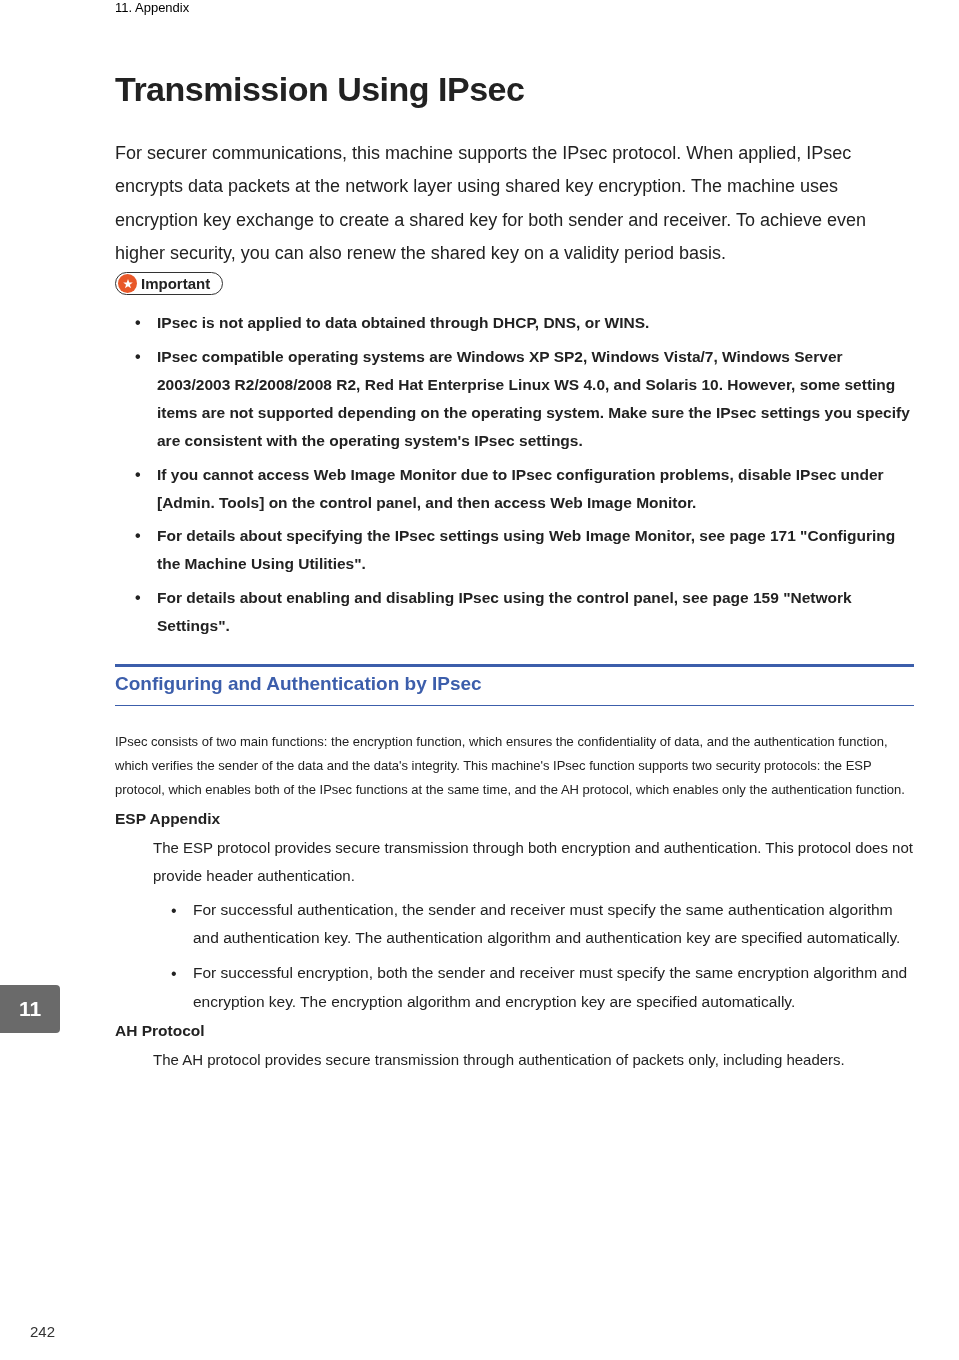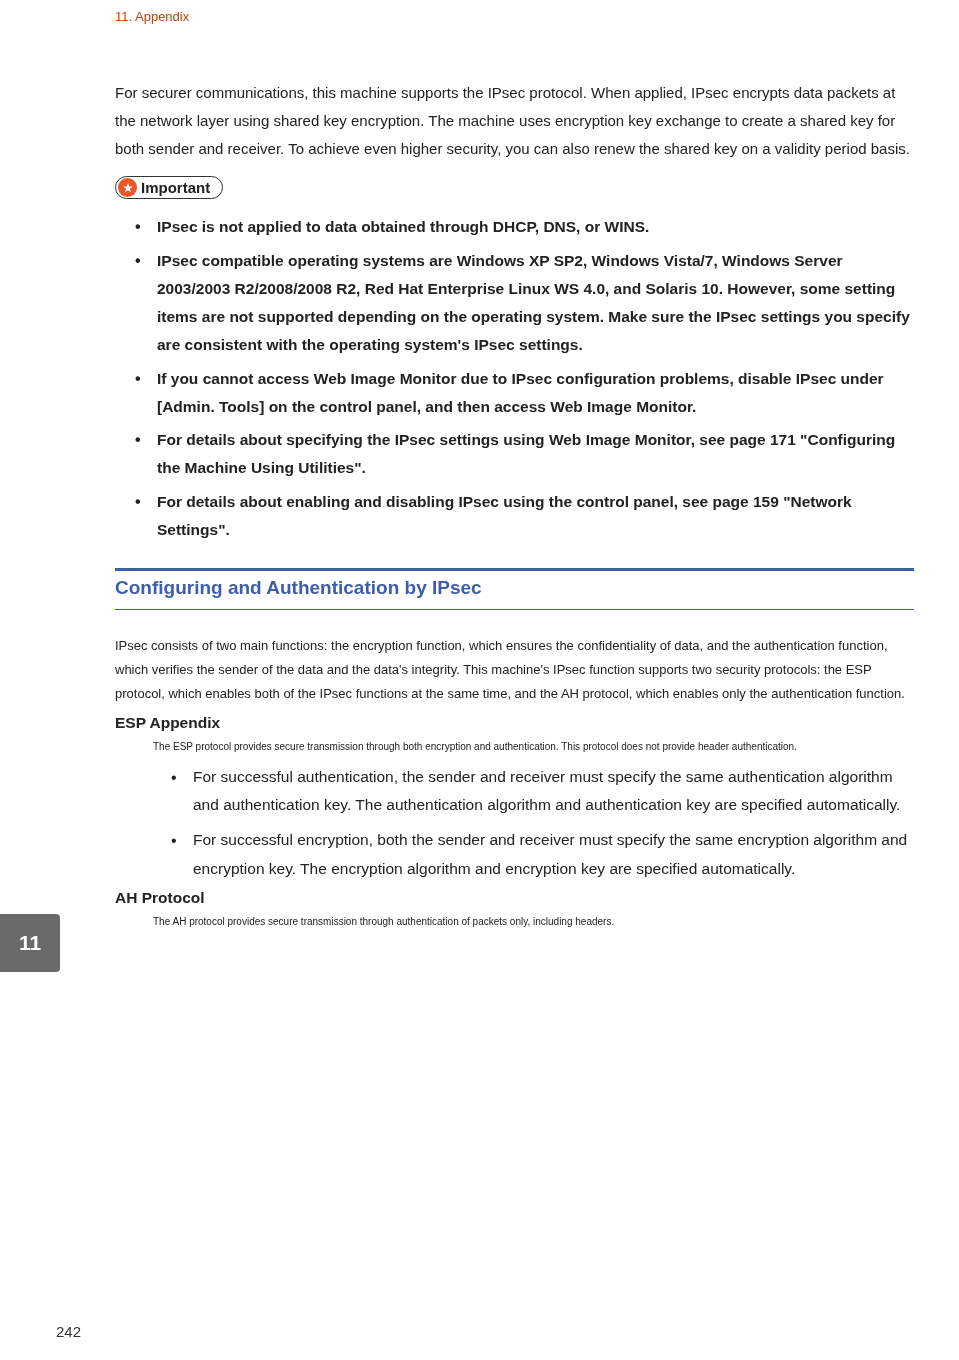--- a/index.html
+++ b/index.html
@@ -10,36 +10,36 @@
     body {
       font-family: Arial, Helvetica, sans-serif;
       background: #fff;
       width: 959px;
       height: 1360px;
       position: relative;
       color: #222;
     }
     .page-header {
       font-size: 13px;
-      color: #c2410c;
-      padding: 9px 0 0 115px;
+      color: #000000;
+      padding: 0 0 0 115px;
     }
     .content {
       padding: 55px 45px 0 115px;
     }
     .main-title {
       font-size: 34px;
       font-weight: bold;
       margin-bottom: 28px;
       letter-spacing: -0.5px;
     }
     .intro-para {
-      font-size: 15px;
-      line-height: 1.85;
-      margin-bottom: 14px;
+      font-size: 18px;
+      line-height: 1.85;
+      margin-bottom: 2px;
     }
     .important-badge {
       display: inline-flex;
       align-items: center;
       border: 1px solid #333;
       border-radius: 14px;
       padding: 1px 12px 1px 2px;
       margin-bottom: 14px;
       text-align: center;
     }
@@ -100,21 +100,21 @@
       line-height: 1.85;
       margin-bottom: 8px;
     }
     .sub-heading {
       font-size: 15.5px;
       font-weight: bold;
       margin-top: 4px;
       margin-bottom: 6px;
     }
     .sub-desc {
-      font-size: 10px;
+      font-size: 15px;
       line-height: 1.85;
       padding-left: 38px;
       margin-bottom: 6px;
     }
     .inner-bullet-list {
       list-style: none;
       padding-left: 78px;
     }
     .inner-bullet-list li {
       position: relative;
@@ -125,49 +125,50 @@
     .inner-bullet-list li::before {
       content: "•";
       position: absolute;
       left: -22px;
       top: 0;
       font-size: 16px;
     }
     .chapter-tab {
       position: absolute;
       left: 0;
-      top: 914px;
+      top: 985px;
       width: 60px;
-      height: 58px;
+      height: 48px;
       background: #6a6a6a;
       color: #fff;
       font-size: 21px;
       font-weight: bold;
       display: flex;
       align-items: center;
       justify-content: center;
       border-top-right-radius: 4px;
       border-bottom-right-radius: 4px;
     }
     .page-number {
       position: absolute;
       bottom: 20px;
-      left: 56px;
+      left: 30px;
       font-size: 15px;
       color: #333;
     }
   </style>
 </head>
 <body>
 
 <div class="page-header">
   <span>11. Appendix</span>
 </div>
 
 <div class="content">
+  <h1 class="main-title">Transmission Using IPsec</h1>
 
   <p class="intro-para">For securer communications, this machine supports the IPsec protocol. When applied, IPsec encrypts data packets at the network layer using shared key encryption. The machine uses encryption key exchange to create a shared key for both sender and receiver. To achieve even higher security, you can also renew the shared key on a validity period basis.</p>
 
   <div class="important-badge">
     <span class="star-icon">
       <svg viewBox="0 0 24 24">
           <path d="M12 2l2.5 7h7l-5.7 4.3 2.2 7.2L12 16.3 5.9 20.5l2.2-7.2L2.5 9h7z"></path>
         </svg>
     </span>
     <span class="label">Important</span>

